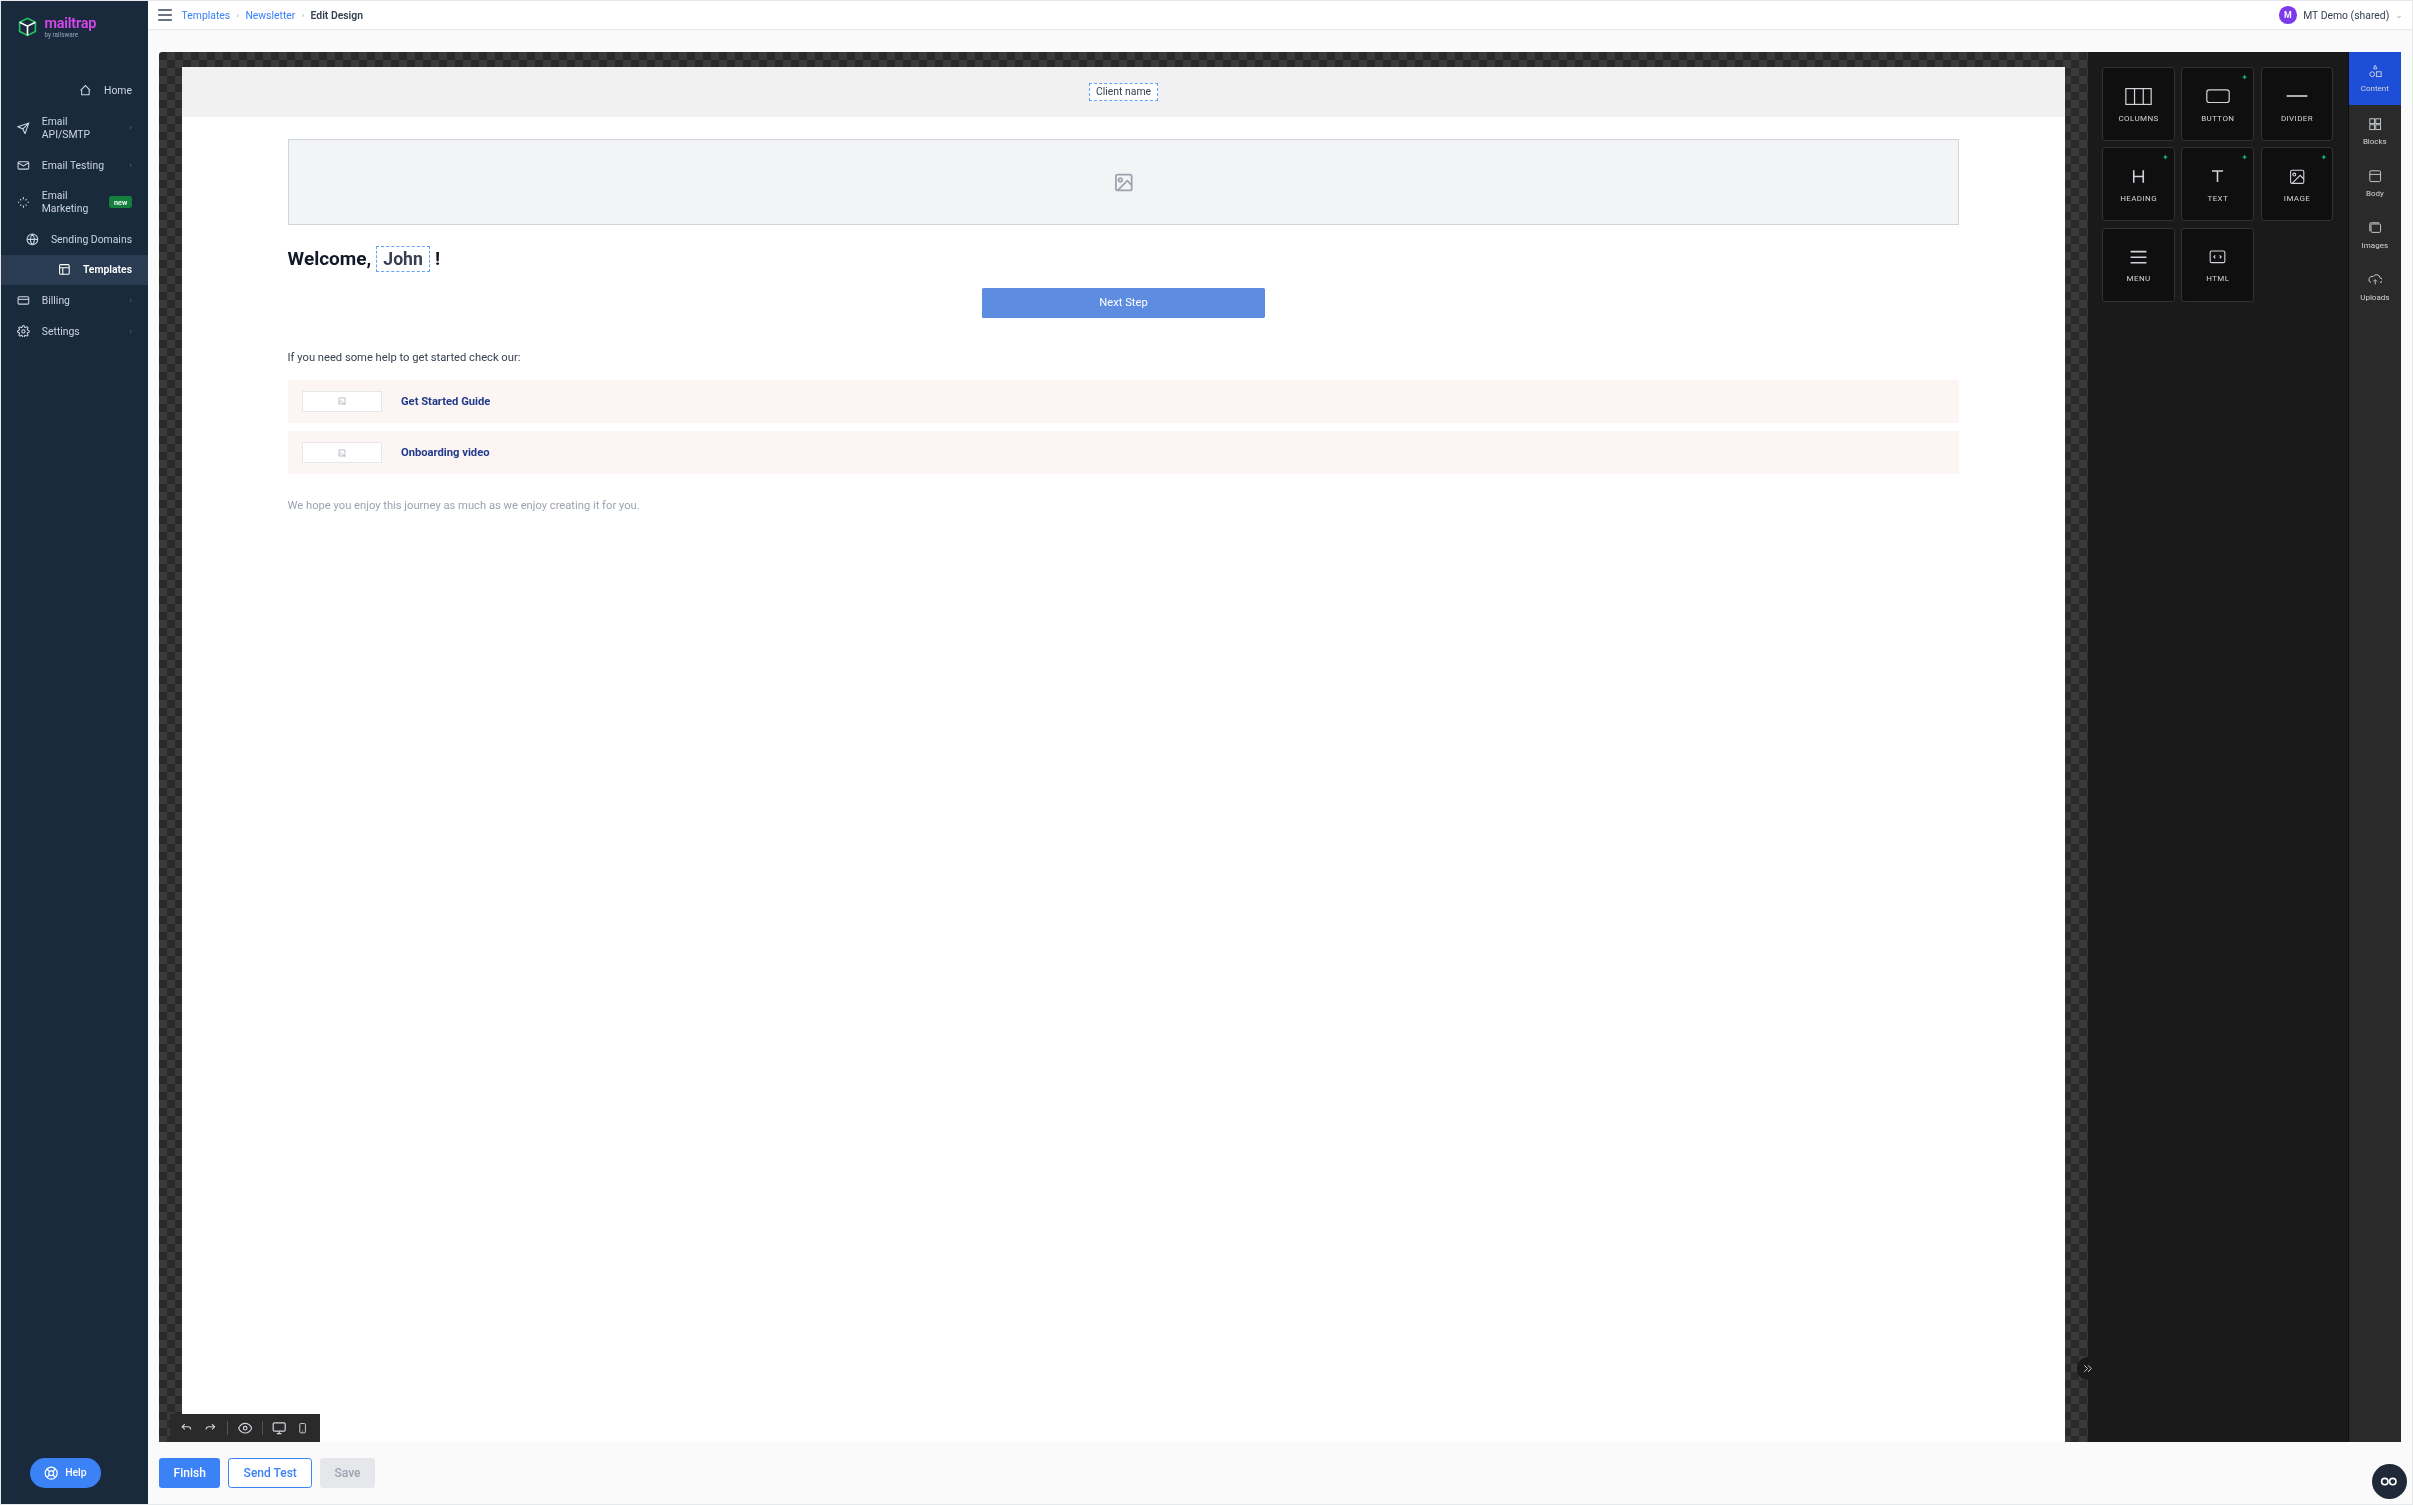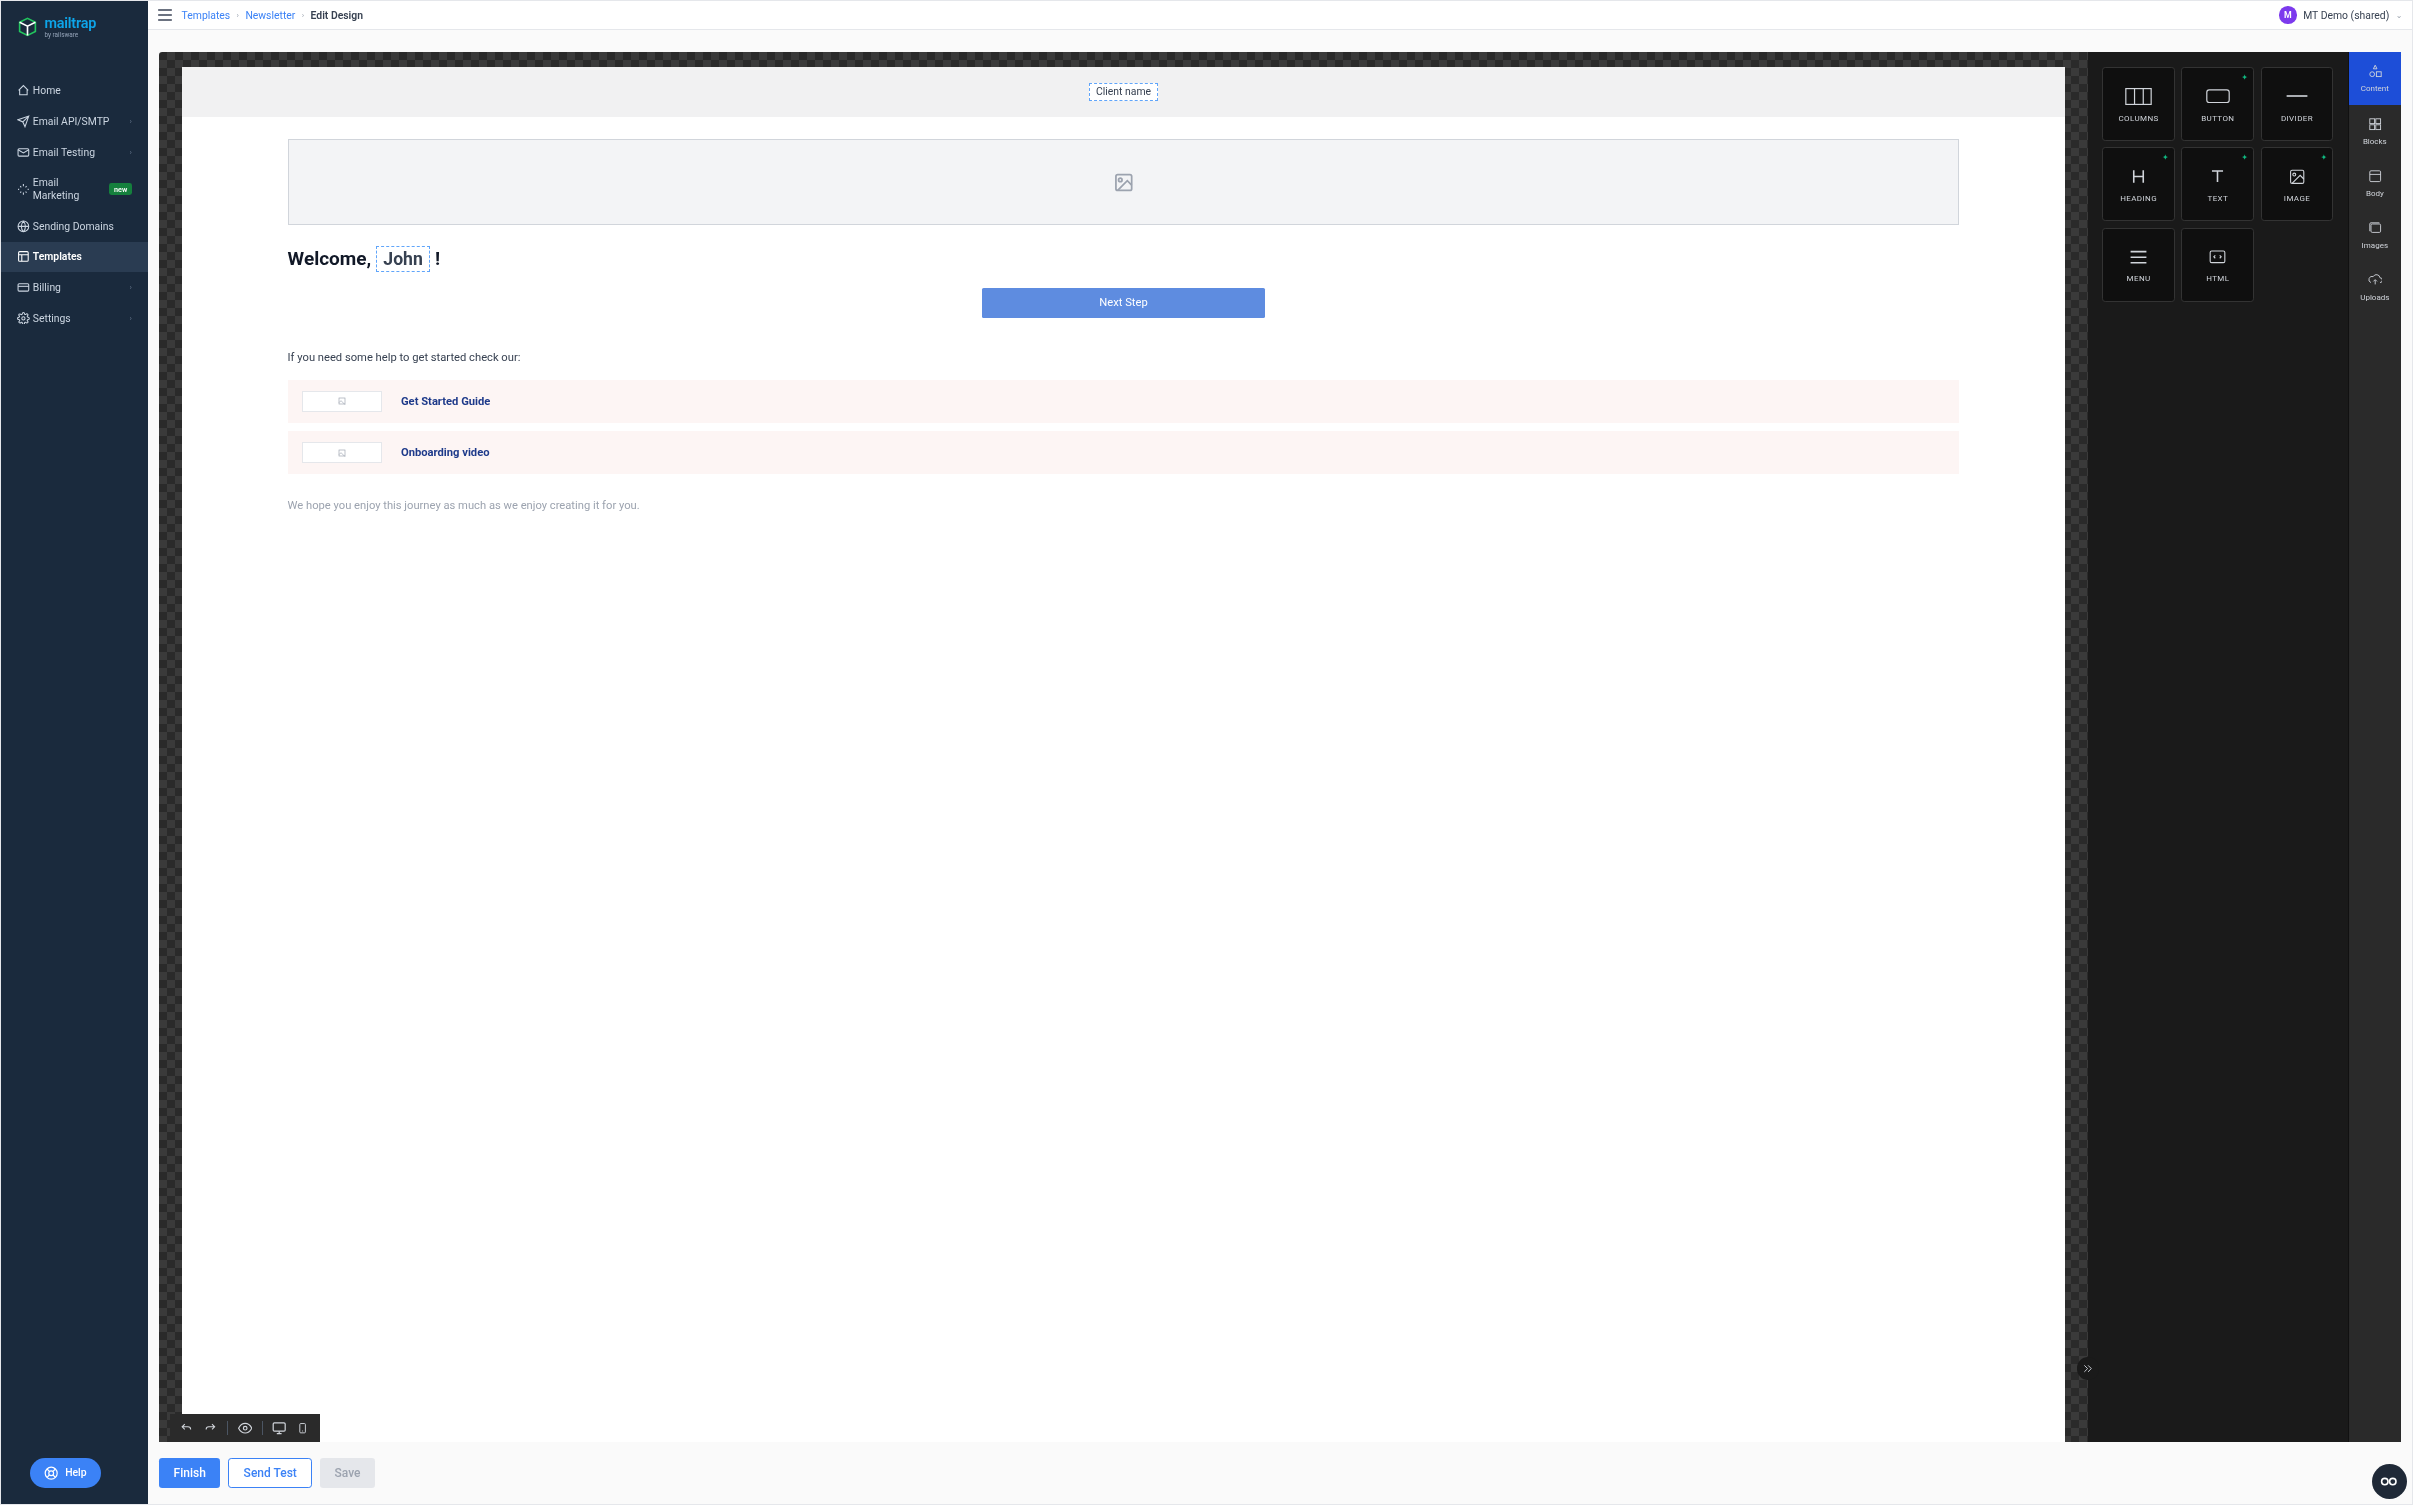--- a/index.html
+++ b/index.html
@@ -3,24 +3,24 @@
 <meta charset="utf-8">
 <style>
 * { margin: 0; padding: 0; box-sizing: border-box; font-family: -apple-system, BlinkMacSystemFont, "Segoe UI", Roboto, sans-serif; }
 body { background: #fff; overflow: hidden; }
 .app { display: flex; height: 100vh; border: 0.8px solid #e5e7eb; }
 
 
 .sidebar { width: 147px; background: #1a2a3d; color: #cbd5e1; display: flex; flex-direction: column; flex-shrink: 0; }
 .logo { padding: 14.4px 16px; display: flex; align-items: center; gap: 6.4px; }
 .logo svg { width: 21px; height: 21px; }
-.logo-text { font-size: 14.4px; font-weight: 600; color: #0ea5e9; letter-spacing: -0.2px; }
+.logo-text { font-size: 14.4px; font-weight: 600; color: #d946ef; letter-spacing: -0.2px; }
 .logo-sub { font-size: 6.4px; color: #94a3b8; margin-top: -1.6px; }
 .nav { flex: 1; padding-top: 22.4px; }
-.nav-item { display: flex; align-items: center; gap: 3px; padding: 8.8px 16px; font-size: 10.4px; color: #cbd5e1; cursor: pointer; position: relative; }
+.nav-item { display: flex; align-items: center; gap: 12px; padding: 8.8px 16px; font-size: 10.4px; color: #cbd5e1; cursor: pointer; position: relative; justify-content: flex-end; }
 .nav-item.active { background: #2a3c52; color: #fff; font-weight: 600; }
 .nav-item .icon { width: 12.8px; height: 12.8px; display: flex; align-items: center; justify-content: center; }
 .nav-item .chev { margin-left: auto; font-size: 8px; color: #64748b; }
 .badge-new { background: #15803d; color: #fff; font-size: 7.2px; padding: 1.6px 4.8px; border-radius: 2.4px; margin-left: auto; font-weight: 600; }
 .help-btn { margin: 11.2px 16px 16px 29px; background: #3b82f6; color: #fff; border: none; border-radius: 16px; padding: 8px 14.4px; display: flex; align-items: center; gap: 6.4px; font-size: 10.4px; font-weight: 500; cursor: pointer; width: fit-content; }
 
 
 .main { flex: 1; display: flex; flex-direction: column; min-width: 0; }
 .topbar { height: 29px; border-bottom: 0.8px solid #e5e7eb; display: flex; align-items: center; padding: 0 9.6px; gap: 9.6px; }
 .menu-ico { width: 14.4px; height: 11.2px; display: flex; flex-direction: column; justify-content: space-between; cursor: pointer; }

